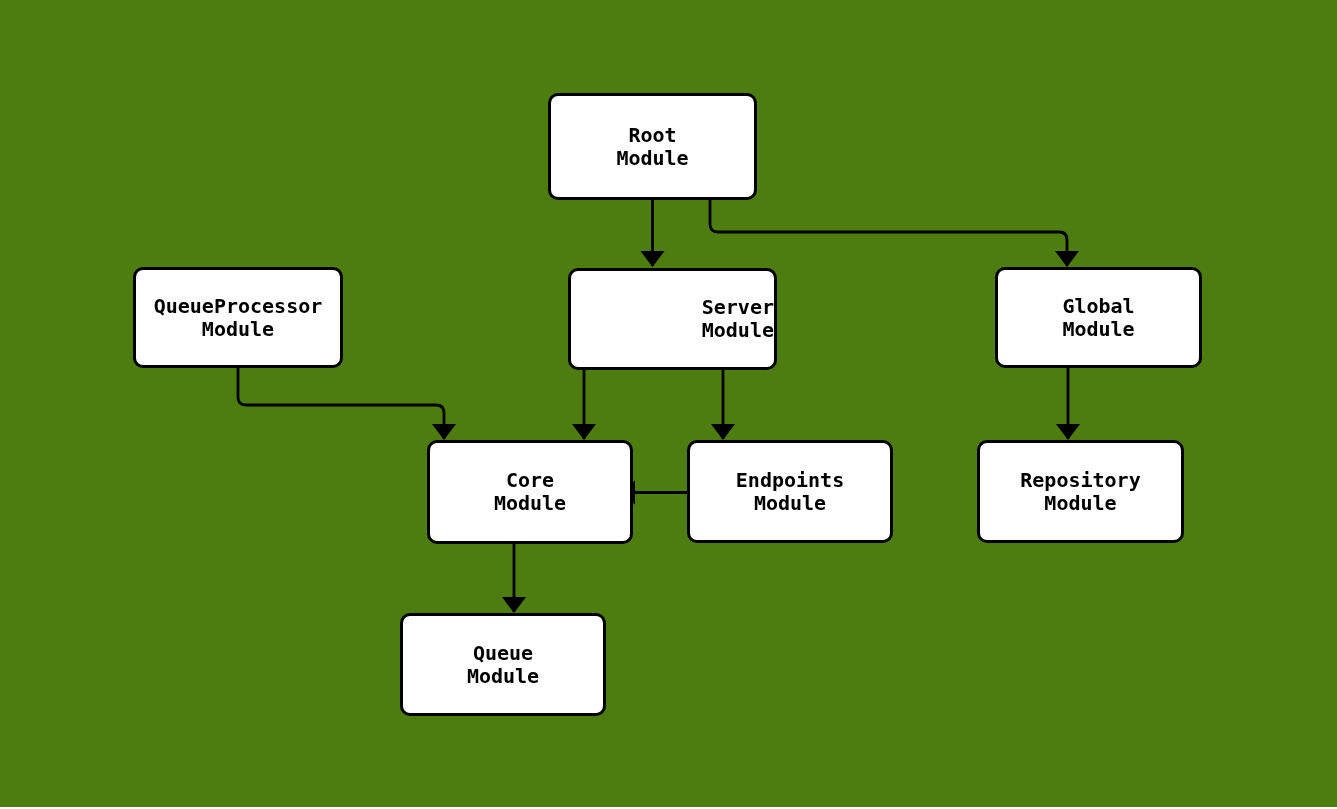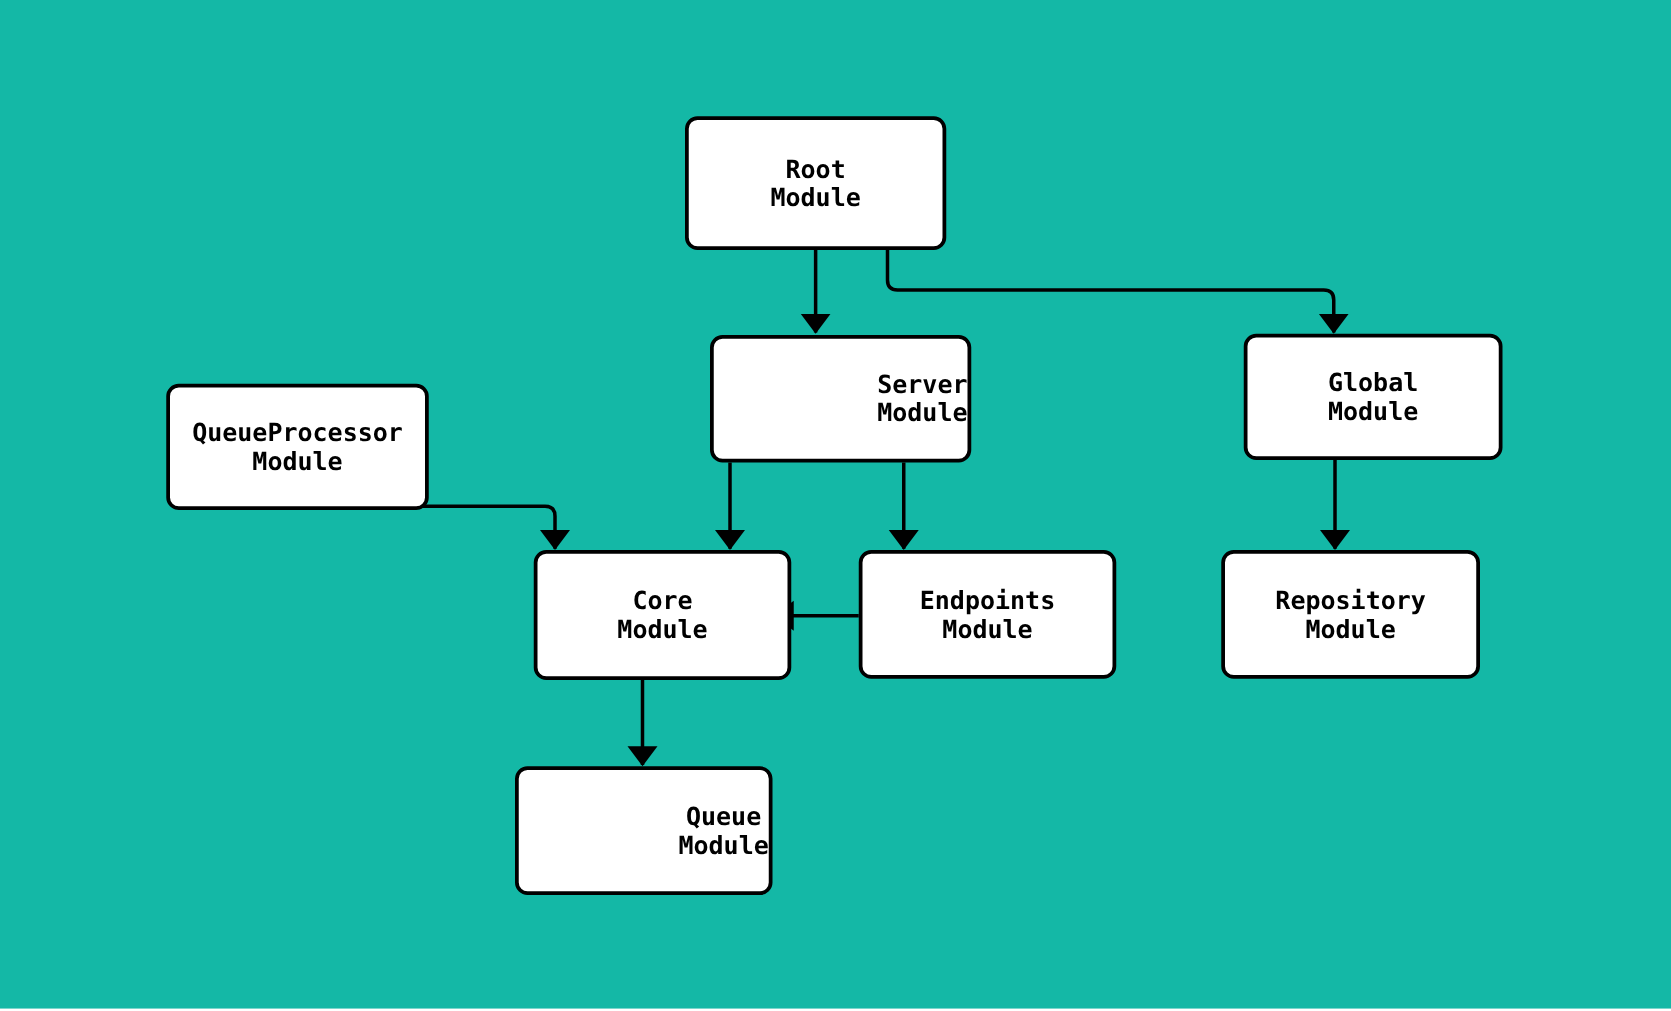--- a/index.html
+++ b/index.html
@@ -4,21 +4,21 @@
 <style>
   html, body {
     margin: 0;
     padding: 0;
     background: #ffffff;
   }
   .canvas {
     position: relative;
     width: 1337px;
     height: 807px;
-    background: #14b8a6;
+    background: #4d7c0f;
     overflow: hidden;
     font-family: "DejaVu Sans Mono", "Liberation Mono", monospace;
   }
   svg.edge-layer {
     position: absolute;
     left: 0;
     top: 0;
     width: 1337px;
     height: 809px;
   }
@@ -67,21 +67,21 @@
     <path class="edge" d="M687,492.5 H620" marker-end="url(#arrow)"></path>
     <path class="edge" d="M1068,368 V439" marker-end="url(#arrow)"></path>
     <path class="edge" d="M514,544 V612" marker-end="url(#arrow)"></path>
   </svg>
 
   <div class="node" style="left:548px; top:93px;  width:209px; height:107px;">
     <span class="label">Root
 Module</span>
   </div>
 
-  <div class="node" style="left:133px; top:267px; width:210px; height:101px;margin-top:40px;">
+  <div class="node" style="left:133px; top:267px; width:210px; height:101px;">
     <span class="label">QueueProcessor
 Module</span>
   </div>
 
   <div class="node" style="left:568px; top:268px; width:209px; height:102px;justify-content:flex-end;">
     <span class="label">Server
 Module</span>
   </div>
 
   <div class="node" style="left:965px; top:267px; width:207px; height:101px;margin-left:30px;">
@@ -97,18 +97,18 @@
   <div class="node" style="left:687px; top:440px; width:206px; height:103px;">
     <span class="label">Endpoints
 Module</span>
   </div>
 
   <div class="node" style="left:965px; top:440px; width:207px; height:103px;margin-left:12px;">
     <span class="label">Repository
 Module</span>
   </div>
 
-  <div class="node" style="left:412px; top:613px; width:206px; height:103px;justify-content:flex-end;">
+  <div class="node" style="left:400px; top:613px; width:206px; height:103px;">
     <span class="label">Queue
 Module</span>
   </div>
 
 </div>
 
 </body></html>

